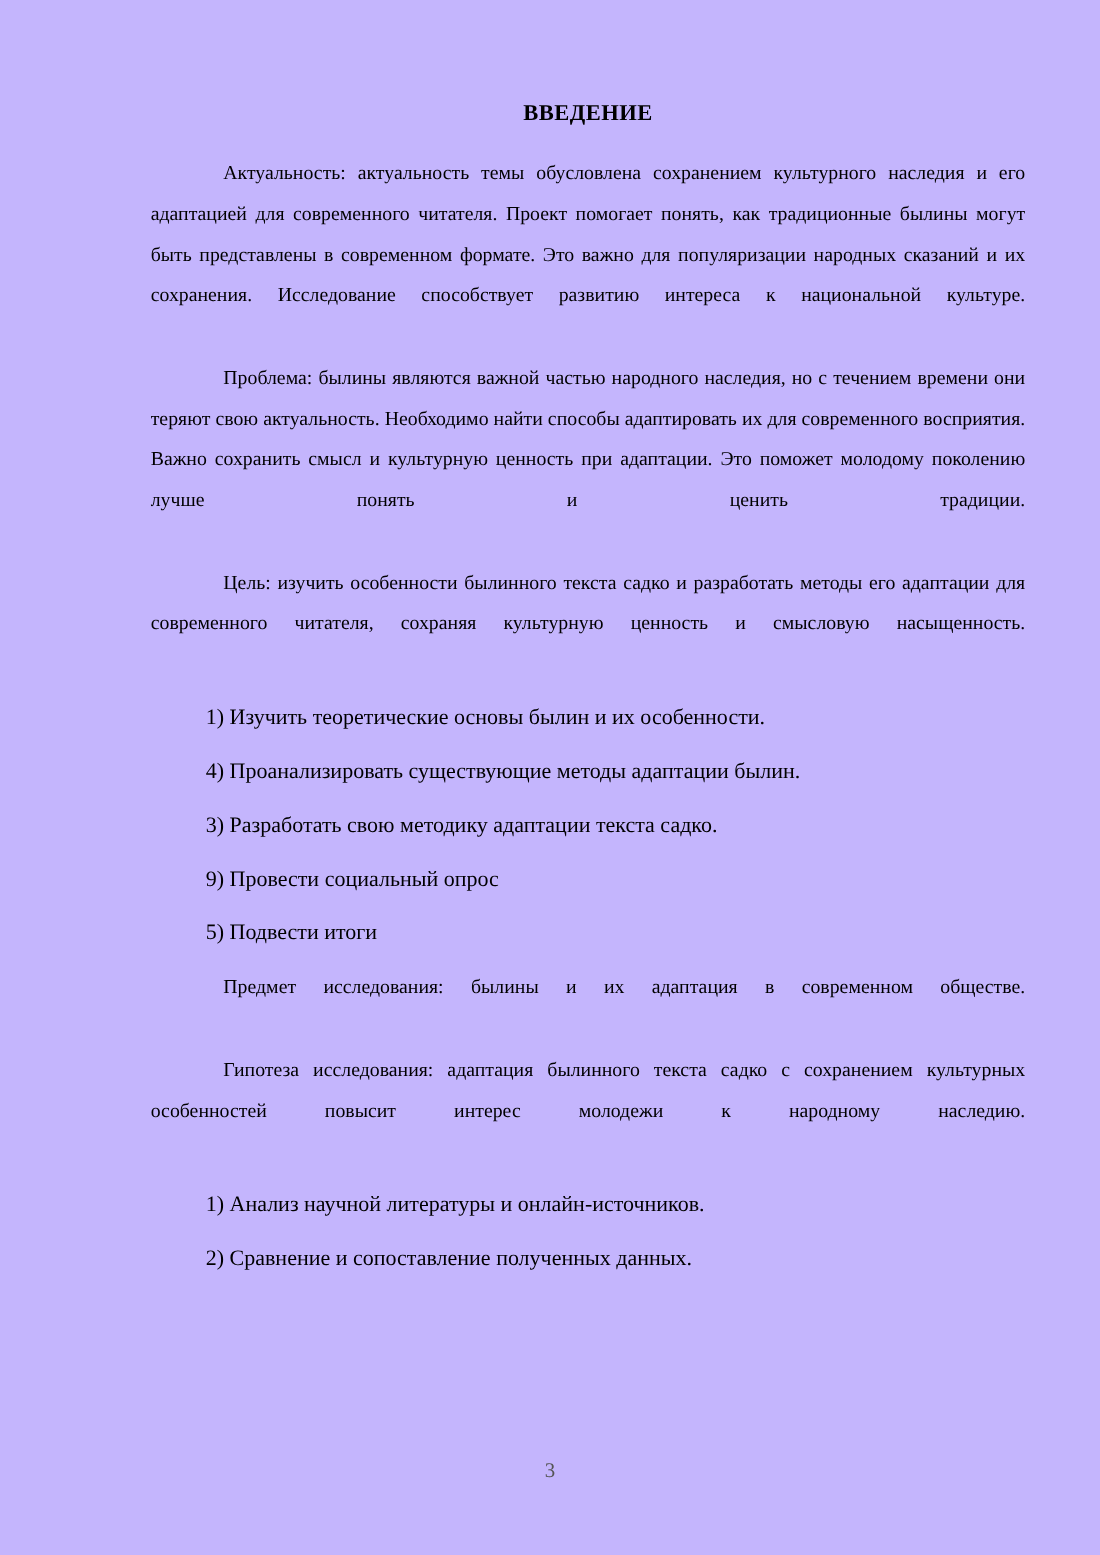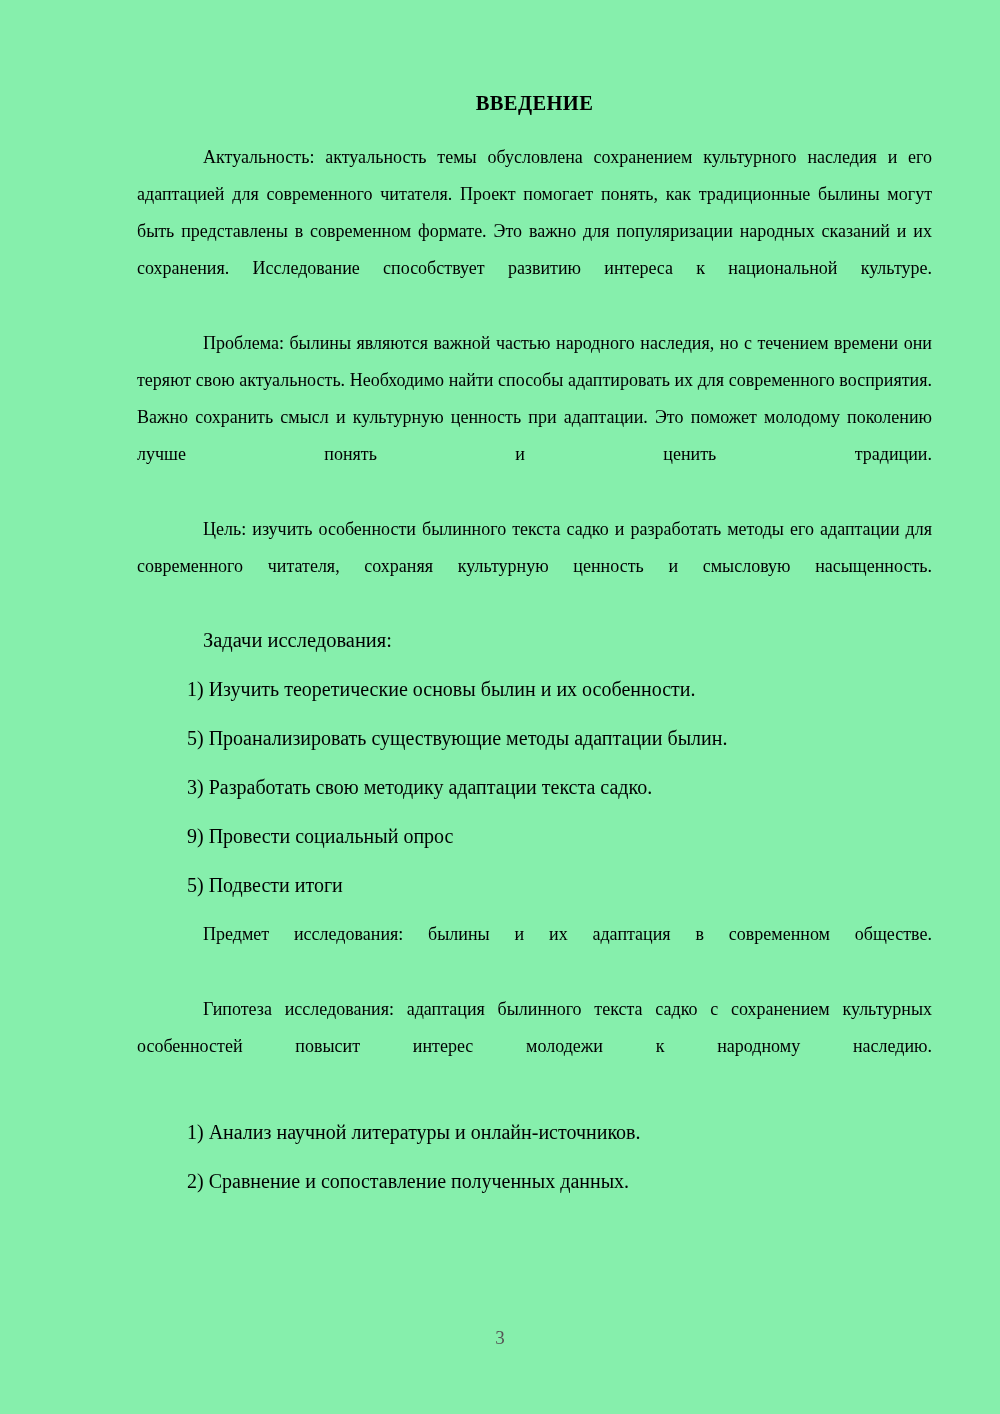--- a/index.html
+++ b/index.html
@@ -12,21 +12,21 @@
   body {
     font-family: "Liberation Serif", "DejaVu Serif", serif;
     color: #000000;
   }
 
   .page {
     position: relative;
     width: 1000px;
     height: 1414px;
     margin: 0 auto;
-    background: #86efac;
+    background: #c4b5fd;
     box-sizing: border-box;
     overflow: hidden;
   }
 
   .content {
     position: absolute;
     left: 137px;
     top: 88px;
     width: 795px;
   }
@@ -103,25 +103,24 @@
   <div class="content">
 
     <h1 class="doc-title">ВВЕДЕНИЕ</h1>
 
     <p class="para">Актуальность: актуальность темы обусловлена сохранением культурного наследия и его адаптацией для современного читателя. Проект помогает понять, как традиционные былины могут быть представлены в современном формате. Это важно для популяризации народных сказаний и их сохранения. Исследование способствует развитию интереса к национальной культуре.</p>
 
     <p class="para">Проблема: былины являются важной частью народного наследия, но с течением времени они теряют свою актуальность. Необходимо найти способы адаптировать их для современного восприятия. Важно сохранить смысл и культурную ценность при адаптации. Это поможет молодому поколению лучше понять и ценить традиции.</p>
 
     <p class="para">Цель: изучить особенности былинного текста садко и разработать методы его адаптации для современного читателя, сохраняя культурную ценность и смысловую насыщенность.</p>
 
-    <p class="lead-line">Задачи исследования:</p>
 
     <ul class="list">
       <li class="list-item">1) Изучить теоретические основы былин и их особенности.</li>
-      <li class="list-item">5) Проанализировать существующие методы адаптации былин.</li>
+      <li class="list-item">4) Проанализировать существующие методы адаптации былин.</li>
       <li class="list-item">3) Разработать свою методику адаптации текста садко.</li>
       <li class="list-item">9) Провести социальный опрос</li>
       <li class="list-item">5) Подвести итоги</li>
     </ul>
 
 
     <p class="para">Предмет исследования: былины и их адаптация в современном обществе.</p>
 
     <p class="para">Гипотеза исследования: адаптация былинного текста садко с сохранением культурных особенностей повысит интерес молодежи к народному наследию.</p>
 

